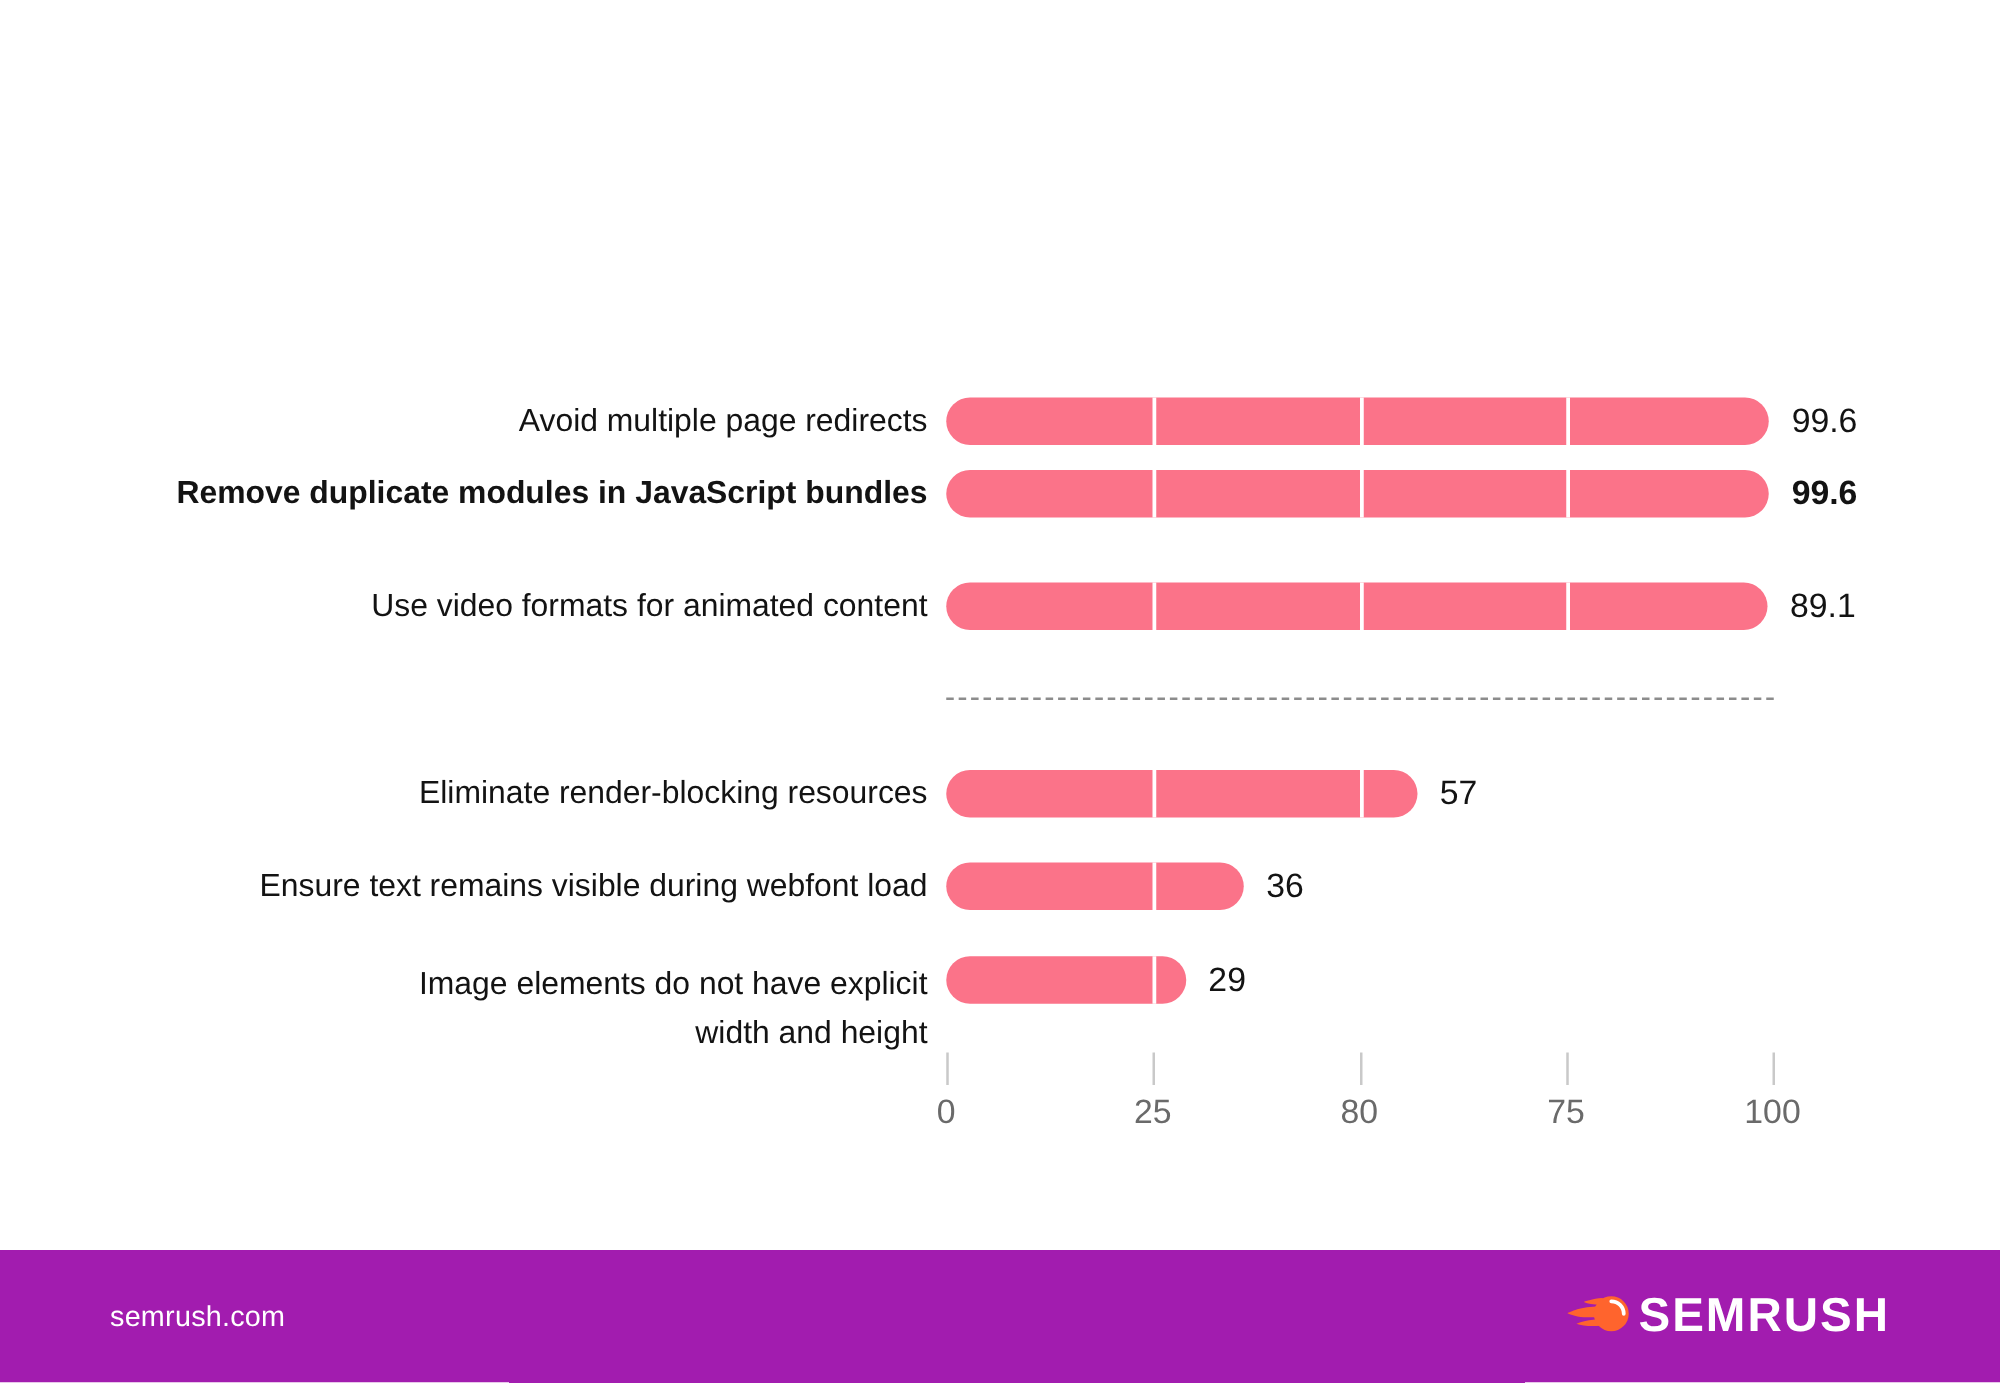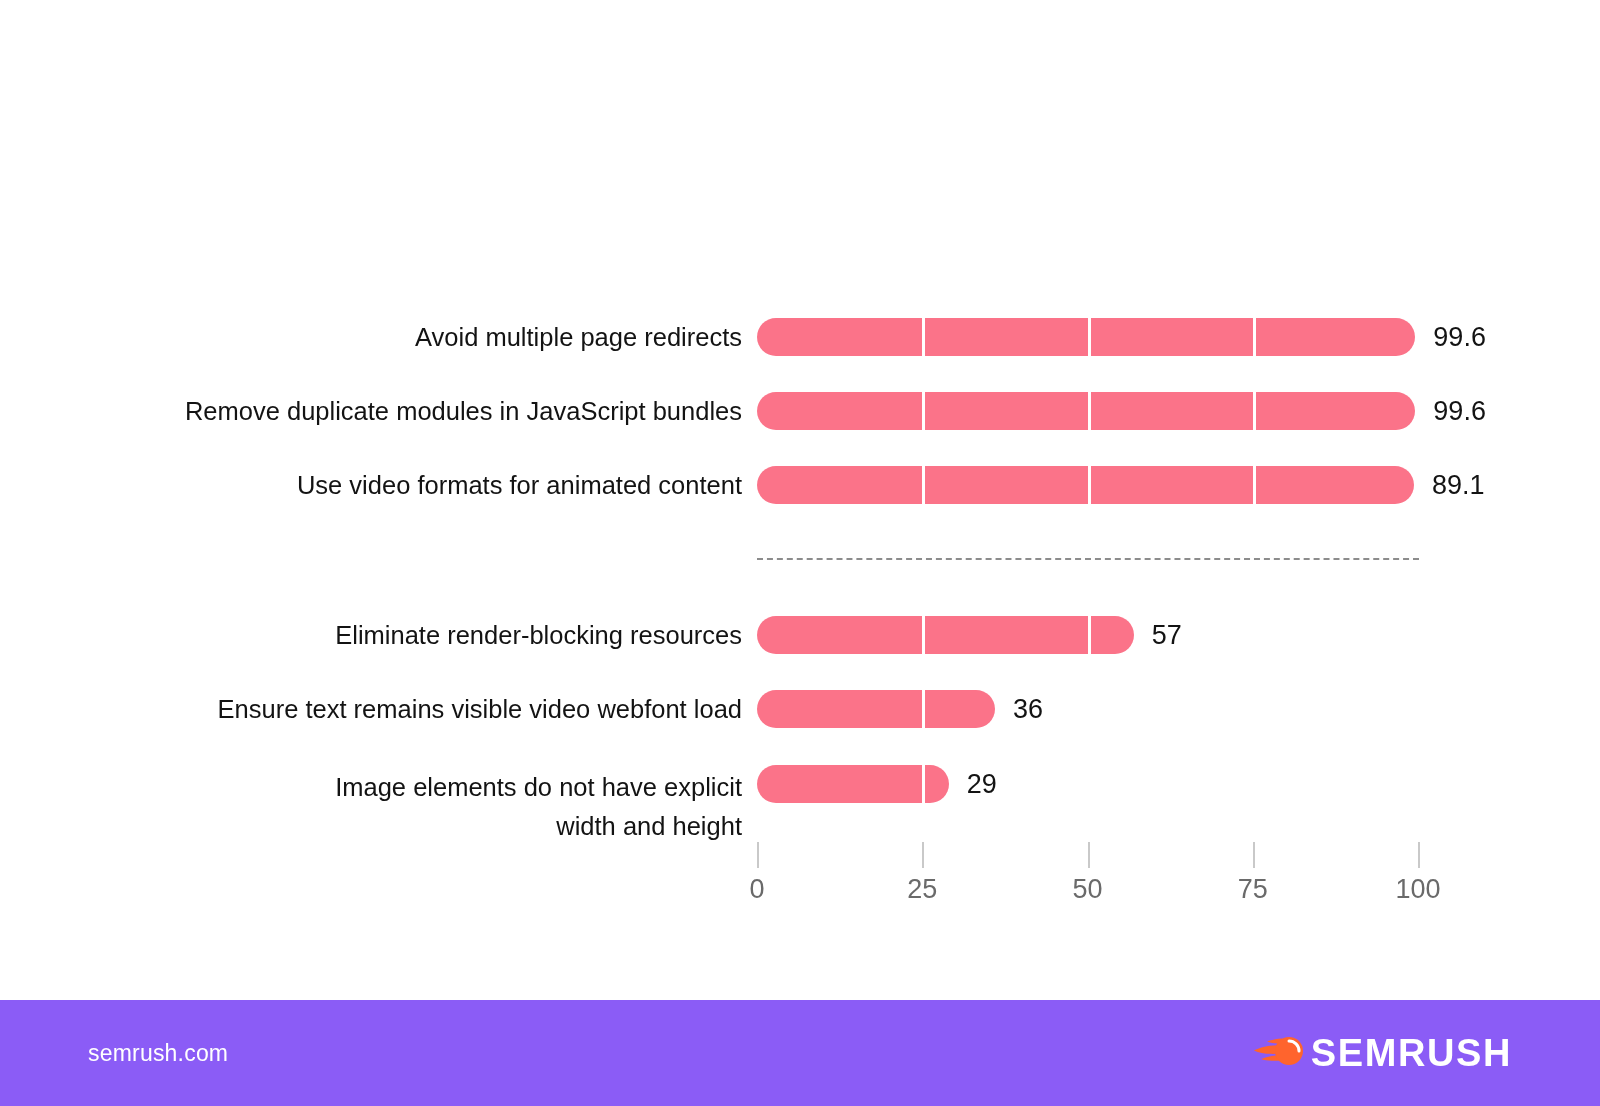--- a/index.html
+++ b/index.html
@@ -108,21 +108,21 @@
     color:#6a6a6a;
     transform:translateX(-50%);
     white-space:nowrap;
   }
 
   
   #footer {
     position:absolute;
     left:0; bottom:0;
     width:1600px; height:106px;
-    background:#8b5cf6;
+    background:#a21caf;
     display:flex;
     align-items:center;
     justify-content:space-between;
     padding:0 88px 0 88px;
   }
   #footer-url {
     color:#ffffff;
     font-size:23px;
     letter-spacing:0.2px;
   }
@@ -149,21 +149,21 @@
   <div class="row" style="top: 318px;">
         <div class="row-label">Avoid multiple page redirects</div>
         <div class="bar-track">
           <div class="bar" style="width: 658.356px; background: rgb(251, 115, 137);"></div>
           <div class="gridline" style="left: 165.25px; background: rgb(255, 255, 255);"></div>
           <div class="gridline" style="left: 330.5px; background: rgb(255, 255, 255);"></div>
           <div class="gridline" style="left: 495.75px; background: rgb(255, 255, 255);"></div>
           <div class="bar-value" style="left: 676.356px;">99.6</div>
         </div>
       </div>
-      <div class="row" style="top: 392px;">
+      <div class="row" style="top: 376px; font-weight: bold;">
         <div class="row-label">Remove duplicate modules in JavaScript bundles</div>
         <div class="bar-track">
           <div class="bar" style="width: 658.356px; background: rgb(251, 115, 137);"></div>
           <div class="gridline" style="left: 165.25px; background: rgb(255, 255, 255);"></div>
           <div class="gridline" style="left: 330.5px; background: rgb(255, 255, 255);"></div>
           <div class="gridline" style="left: 495.75px; background: rgb(255, 255, 255);"></div>
           <div class="bar-value" style="left: 676.356px;">99.6</div>
         </div>
       </div>
       <div class="row" style="top: 466px;">
@@ -179,21 +179,21 @@
       <div class="row" style="top: 616px;">
         <div class="row-label">Eliminate render-blocking resources</div>
         <div class="bar-track">
           <div class="bar" style="width: 376.77px; background: rgb(251, 115, 137);"></div>
           <div class="gridline" style="left: 165.25px; background: rgb(255, 255, 255);"></div>
           <div class="gridline" style="left: 330.5px; background: rgb(255, 255, 255);"></div>
           <div class="bar-value" style="left: 394.77px;">57</div>
         </div>
       </div>
       <div class="row" style="top: 690px;">
-        <div class="row-label">Ensure text remains visible video webfont load</div>
+        <div class="row-label">Ensure text remains visible during webfont load</div>
         <div class="bar-track">
           <div class="bar" style="width: 237.96px; background: rgb(251, 115, 137);"></div>
           <div class="gridline" style="left: 165.25px; background: rgb(255, 255, 255);"></div>
           <div class="bar-value" style="left: 255.96px;">36</div>
         </div>
       </div>
       <div class="row two-line" style="top: 765px;">
         <div class="row-label">Image elements do not have explicit
 width and height</div>
         <div class="bar-track">
@@ -206,21 +206,21 @@
 
   <div id="divider"></div>
 
   <div id="x-axis">
 
   <div class="tick-mark" style="left: 0px;"></div>
       <div class="tick-label" style="left: 0px;">0</div>
       <div class="tick-mark" style="left: 165.25px;"></div>
       <div class="tick-label" style="left: 165.25px;">25</div>
       <div class="tick-mark" style="left: 330.5px;"></div>
-      <div class="tick-label" style="left: 330.5px;">50</div>
+      <div class="tick-label" style="left: 330.5px;">80</div>
       <div class="tick-mark" style="left: 495.75px;"></div>
       <div class="tick-label" style="left: 495.75px;">75</div>
       <div class="tick-mark" style="left: 661px;"></div>
       <div class="tick-label" style="left: 661px;">100</div>
     </div>
 
   <div id="footer">
     <span id="footer-url">semrush.com</span>
     <div id="footer-logo">
       <span>

